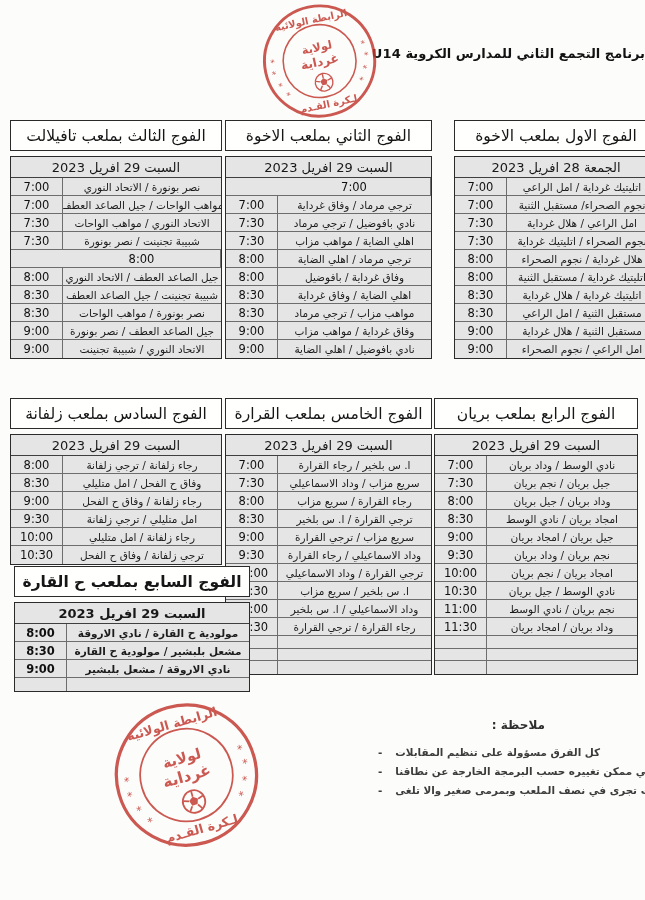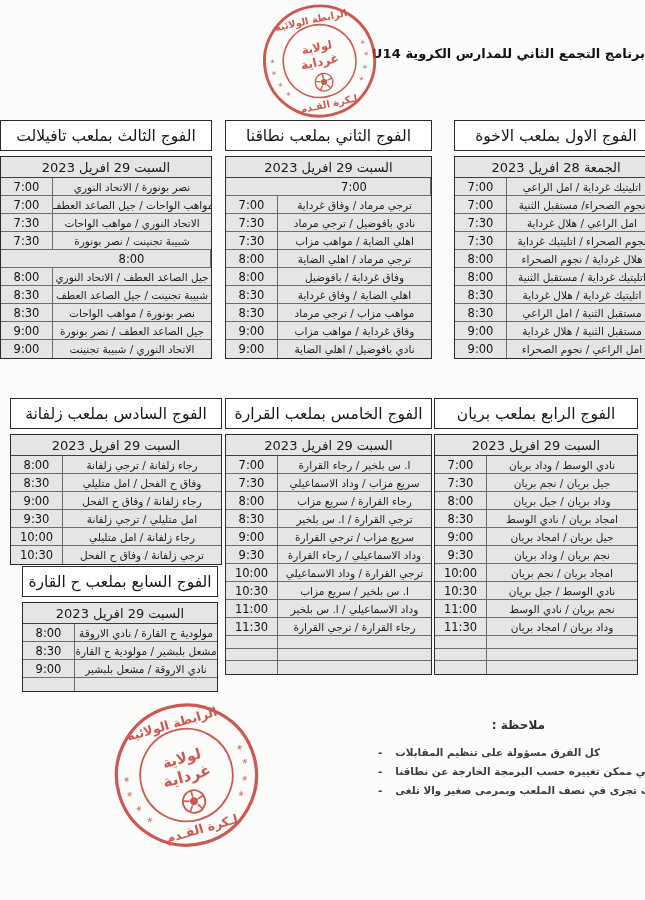--- a/index.html
+++ b/index.html
@@ -4,25 +4,25 @@
 <style>
   html,body{margin:0;padding:0;}
   body{background:#d9d9d9;font-family:"DejaVu Sans",sans-serif;}
   .page{position:relative;width:645px;height:900px;margin:0 auto;background:#fcfcfa;overflow:hidden;}
   .title{position:absolute;top:46px;left:0;right:0;text-align:right;direction:rtl;
          font-size:13px;font-weight:bold;color:#121212;letter-spacing:.2px;}
   
   .gtable{position:absolute;direction:rtl;}
   #t1{left:434px;top:120px;width:204px;padding-left:20px;}
   #t2{left:225px;top:120px;width:207px;}
-  #t3{left:0;top:120px;width:212px;}
+  #t3{left:10px;top:120px;width:212px;}
   #t4{left:434px;top:398px;width:204px;}
   #t5{left:225px;top:398px;width:207px;}
   #t6{left:10px;top:398px;width:212px;}
-  #t7{left:22px;top:566px;width:196px;}
+  #t7{left:14px;top:566px;width:236px;font-weight:bold;}
   .ghead{box-sizing:border-box;border:1.4px solid #2b2b2b;height:31px;margin-bottom:5px;
          display:flex;align-items:center;justify-content:center;
          font-size:15.5px;color:#161616;background:#fffffe;white-space:nowrap;overflow:hidden;}
   .gbody{box-sizing:border-box;border:1.4px solid #2b2b2b;background:#e5e5e5;}
   .gdate{height:21px;box-sizing:border-box;border-bottom:1px solid #3f3f3f;
          display:flex;align-items:center;justify-content:center;font-size:13px;color:#181818;white-space:nowrap;}
   .mrow{display:grid;grid-template-columns:1fr 52px;height:18px;box-sizing:border-box;border-bottom:1px solid #6d6d6d;}
   .mrow:last-child{border-bottom:none;}
   .mrow.empty{height:12.5px;}
   .mcell{display:flex;align-items:center;justify-content:center;font-size:10.5px;color:#1c1c1c;
@@ -121,21 +121,21 @@
           </div>
           <div class="mrow">
             <div class="mcell">امل الراعي / نجوم الصحراء</div>
             <div class="tcell">9:00</div>
           </div>
         </div>
     </div>
   </div>
 
   <div class="gtable" id="t2">
-    <div class="ghead">الفوج الثاني بملعب نطاقنا</div>
+    <div class="ghead">الفوج الثاني بملعب الاخوة</div>
     <div class="gbody">
       <div class="gdate">السبت 29 افريل 2023</div>
       <div>
           <div class="mrow">
             <div class="tcell">7:00</div>
           </div>
           <div class="mrow">
             <div class="mcell">ترجي مرماد / وفاق غرداية</div>
             <div class="tcell">7:00</div>
           </div>

